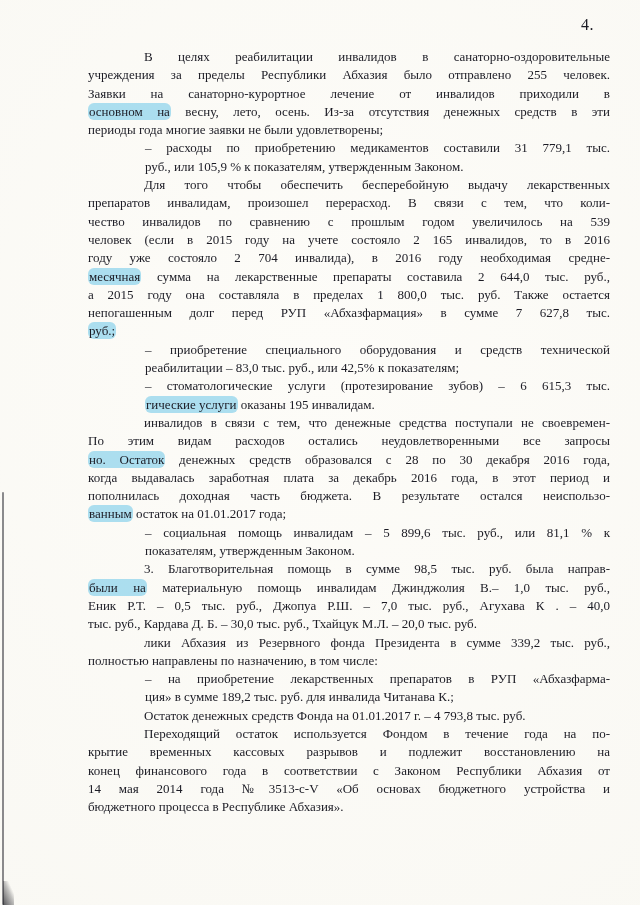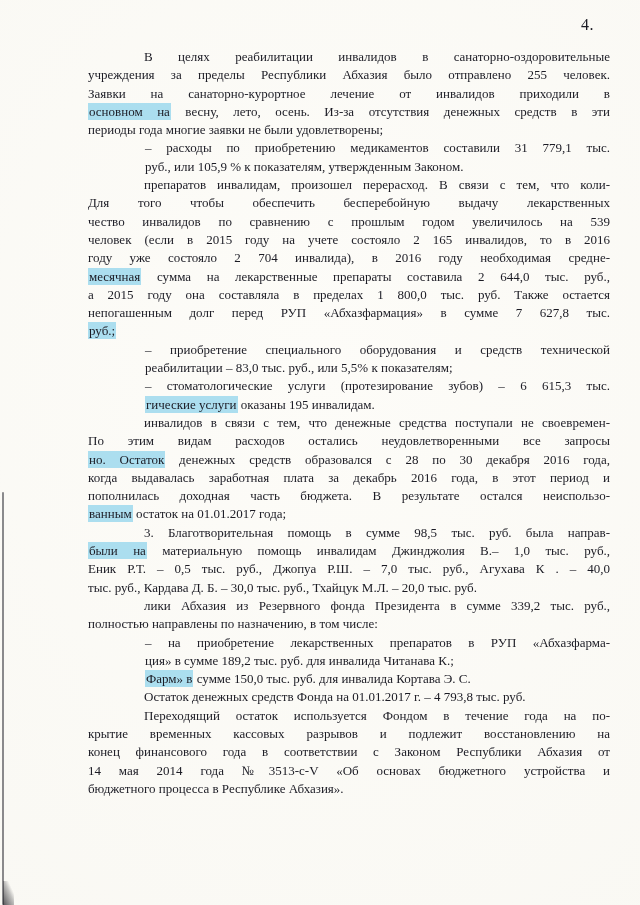--- a/index.html
+++ b/index.html
@@ -46,21 +46,21 @@
   .para.indent .line:first-child {
     text-indent: 56px;
   }
   .para.bullet {
     padding-left: 57px;
   }
   mark.hl {
     background: rgba(92, 194, 231, 0.5);
     color: inherit;
     padding: 1px 1px;
-    border-radius: 0;
+    border-radius: 6px;
   }
   
   .scan-edge {
     position: absolute;
     left: 2px;
     top: 492px;
     width: 2px;
     height: 413px;
     background: rgba(45, 45, 52, 0.55);
     border-radius: 1px;
@@ -85,62 +85,65 @@
         <div class="line">учреждения за пределы Республики Абхазия было отправлено 255 человек.</div>
         <div class="line">Заявки на санаторно-курортное лечение от инвалидов приходили в</div>
         <div class="line"><mark class="hl">основном на</mark> весну, лето, осень. Из-за отсутствия денежных средств в эти</div>
         <div class="line last">периоды года многие заявки не были удовлетворены;</div>
       </div>
       <div class="para bullet">
         <div class="line">– расходы по приобретению медикаментов составили 31 779,1 тыс.</div>
         <div class="line last">руб., или 105,9 % к показателям, утвержденным Законом.</div>
       </div>
       <div class="para indent">
+        <div class="line">Для того чтобы обеспечить бесперебойную выдачу лекарственных</div>
         <div class="line">препаратов инвалидам, произошел перерасход. В связи с тем, что коли-</div>
-        <div class="line">Для того чтобы обеспечить бесперебойную выдачу лекарственных</div>
         <div class="line">чество инвалидов по сравнению с прошлым годом увеличилось на 539</div>
         <div class="line">человек (если в 2015 году на учете состояло 2 165 инвалидов, то в 2016</div>
         <div class="line">году уже состояло 2 704 инвалида), в 2016 году необходимая средне-</div>
         <div class="line"><mark class="hl">месячная</mark> сумма на лекарственные препараты составила 2 644,0 тыс. руб.,</div>
         <div class="line">а 2015 году она составляла в пределах 1 800,0 тыс. руб. Также остается</div>
         <div class="line">непогашенным долг перед РУП «Абхазфармация» в сумме 7 627,8 тыс.</div>
         <div class="line last"><mark class="hl">руб.;</mark></div>
       </div>
       <div class="para bullet">
         <div class="line">– приобретение специального оборудования и средств технической</div>
-        <div class="line last">реабилитации – 83,0 тыс. руб., или 5,5% к показателям;</div>
+        <div class="line last">реабилитации – 83,0 тыс. руб., или 42,5% к показателям;</div>
       </div>
       <div class="para bullet">
         <div class="line">– стоматологические услуги (протезирование зубов) – 6 615,3 тыс.</div>
         <div class="line last"><mark class="hl">гические услуги</mark> оказаны 195 инвалидам.</div>
       </div>
       <div class="para indent">
         <div class="line">инвалидов в связи с тем, что денежные средства поступали не своевремен-</div>
         <div class="line">По этим видам расходов остались неудовлетворенными все запросы</div>
         <div class="line"><mark class="hl">но. Остаток</mark> денежных средств образовался с 28 по 30 декабря 2016 года,</div>
         <div class="line">когда выдавалась заработная плата за декабрь 2016 года, в этот период и</div>
         <div class="line">пополнилась доходная часть бюджета. В результате остался неиспользо-</div>
         <div class="line last"><mark class="hl">ванным</mark> остаток на 01.01.2017 года;</div>
+      </div>
+      <div class="para bullet">
+        <div class="line">– социальная помощь инвалидам – 5 899,6 тыс. руб., или 81,1 % к</div>
+        <div class="line last">показателям, утвержденным Законом.</div>
       </div>
       <div class="para indent">
         <div class="line">3. Благотворительная помощь в сумме 98,5 тыс. руб. была направ-</div>
         <div class="line"><mark class="hl">были на</mark> материальную помощь инвалидам Джинджолия В.– 1,0 тыс. руб.,</div>
         <div class="line">Еник Р.Т. – 0,5 тыс. руб., Джопуа Р.Ш. – 7,0 тыс. руб., Агухава К . – 40,0</div>
         <div class="line last">тыс. руб., Кардава Д. Б. – 30,0 тыс. руб., Тхайцук М.Л. – 20,0 тыс. руб.</div>
       </div>
       <div class="para indent">
         <div class="line">лики Абхазия из Резервного фонда Президента в сумме 339,2 тыс. руб.,</div>
         <div class="line last">полностью направлены по назначению, в том числе:</div>
       </div>
       <div class="para bullet">
         <div class="line">– на приобретение лекарственных препаратов в РУП «Абхазфарма-</div>
         <div class="line last">ция» в сумме 189,2 тыс. руб. для инвалида Читанава К.;</div>
       </div>
       <div class="para bullet">
-        <div class="line last"><mark class="hl">Фарм» в</mark> сумме 150,0 тыс. руб. для инвалида Кортава Э. С.</div>
       </div>
       <div class="para indent">
         <div class="line last">Остаток денежных средств Фонда на 01.01.2017 г. – 4 793,8 тыс. руб.</div>
       </div>
       <div class="para indent">
         <div class="line">Переходящий остаток используется Фондом в течение года на по-</div>
         <div class="line">крытие временных кассовых разрывов и подлежит восстановлению на</div>
         <div class="line">конец финансового года в соответствии с Законом Республики Абхазия от</div>
         <div class="line">14 мая 2014 года №3513-с-V «Об основах бюджетного устройства и</div>
         <div class="line last">бюджетного процесса в Республике Абхазия».</div>

